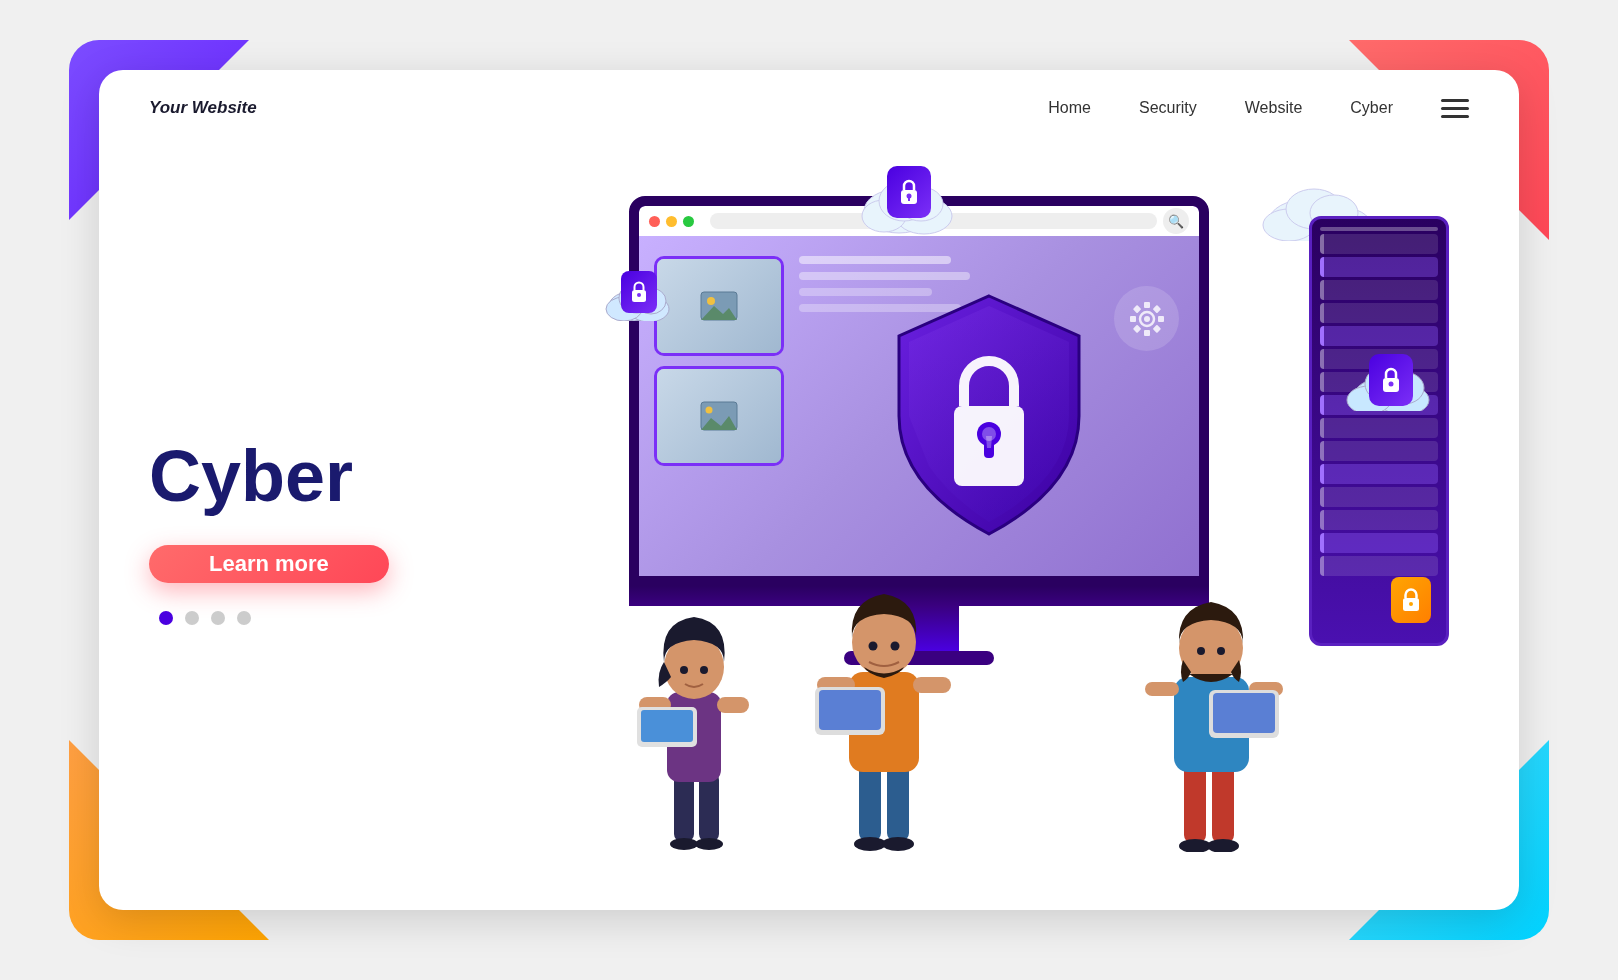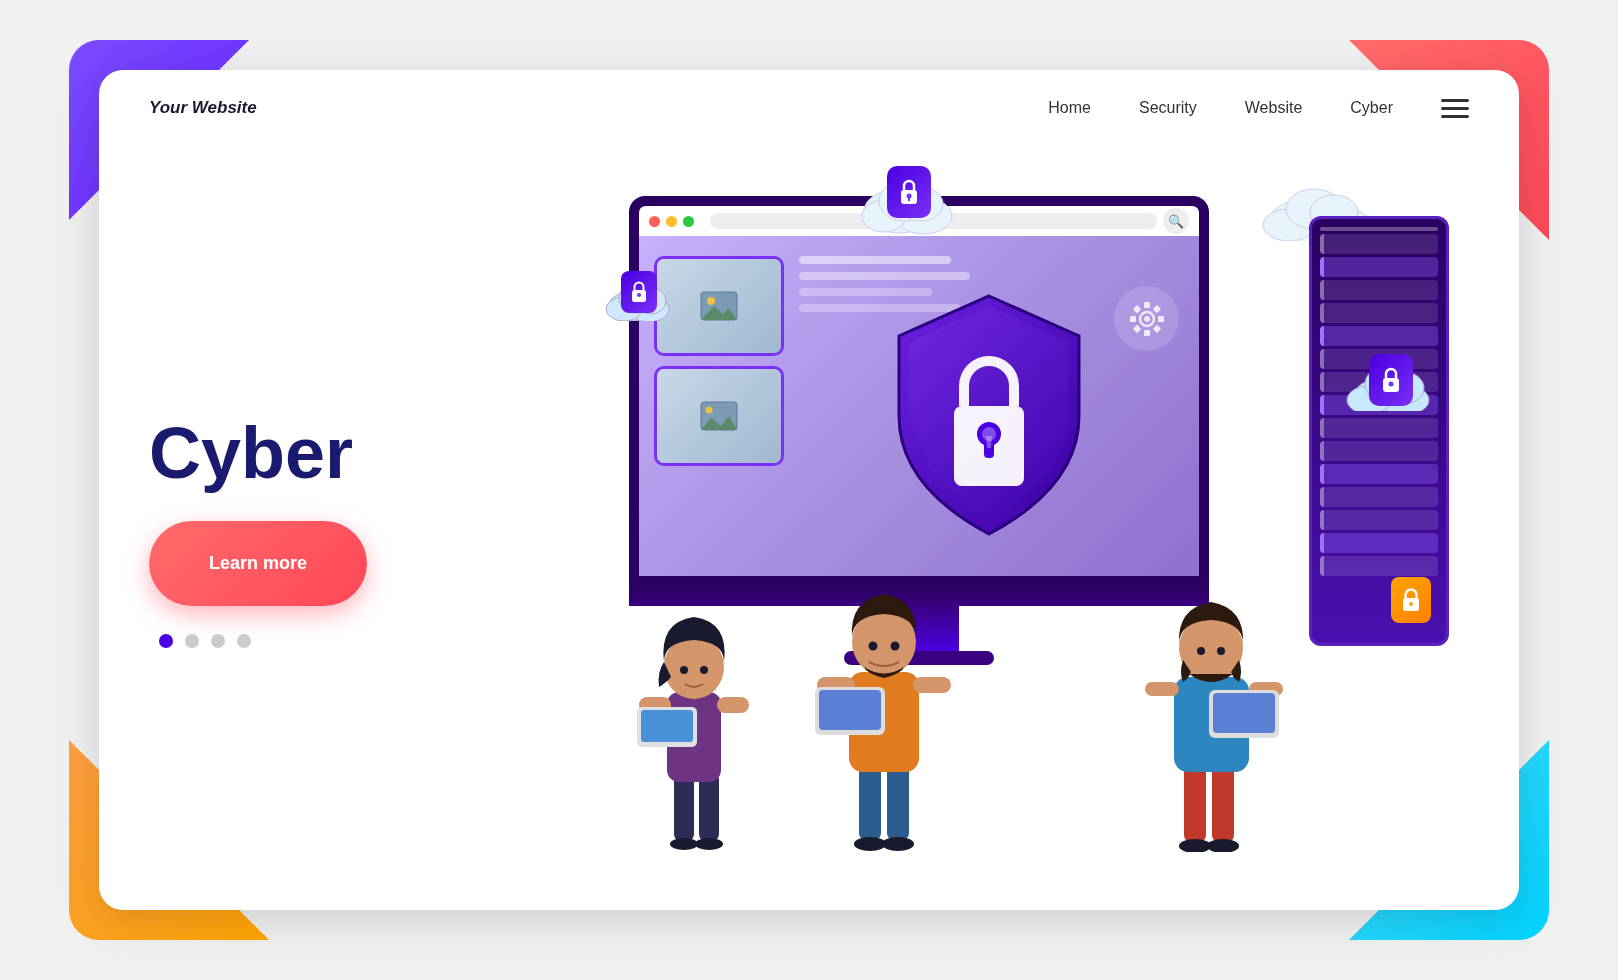--- a/index.html
+++ b/index.html
@@ -140,23 +140,23 @@
       color: #666;
       line-height: 1.7;
       max-width: 380px;
       margin-bottom: 40px;
     }
 
     .learn-more-btn {
       display: inline-block;
       background: linear-gradient(135deg, #ff6b6b, #ff4757);
       color: white;
-      font-size: 18px;
+      font-size: 22px;
       font-weight: 600;
-      padding: 32px 60px;
+      padding: 6px 60px;
       border-radius: 50px;
       border: none;
       cursor: pointer;
       text-decoration: none;
       box-shadow: 0 8px 25px rgba(255, 71, 87, 0.4);
     }
 
     .dots {
       display: flex;
       gap: 12px;

